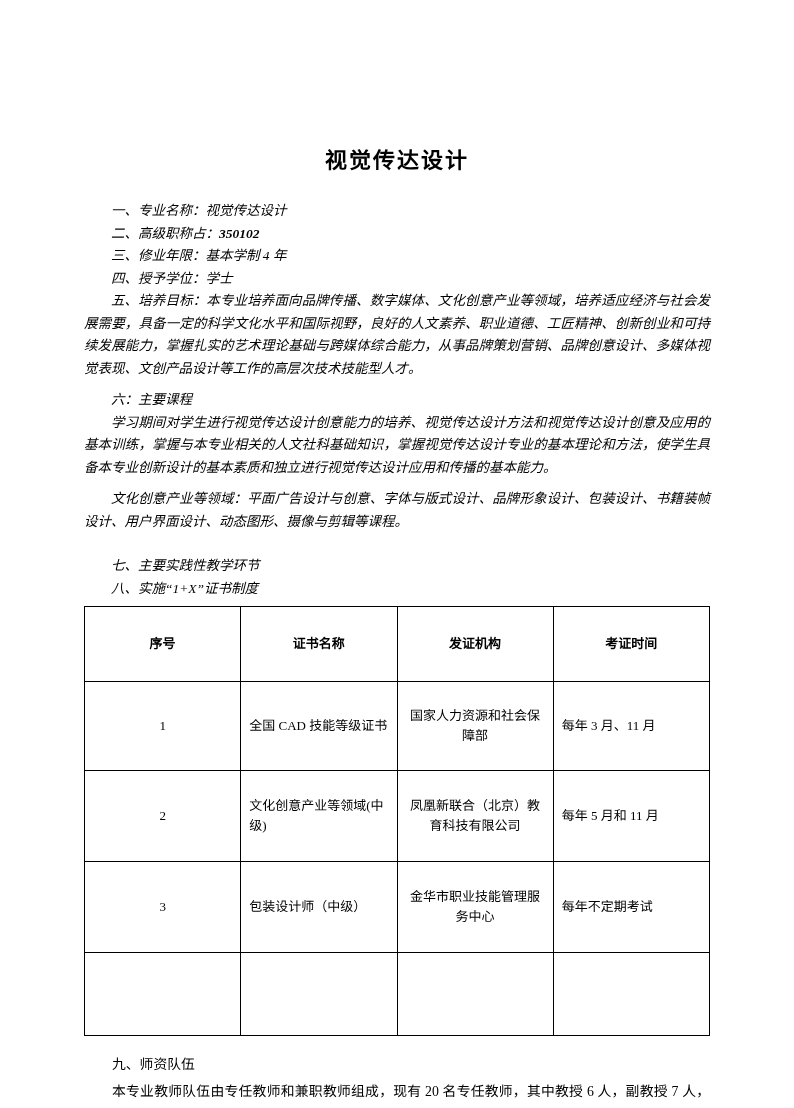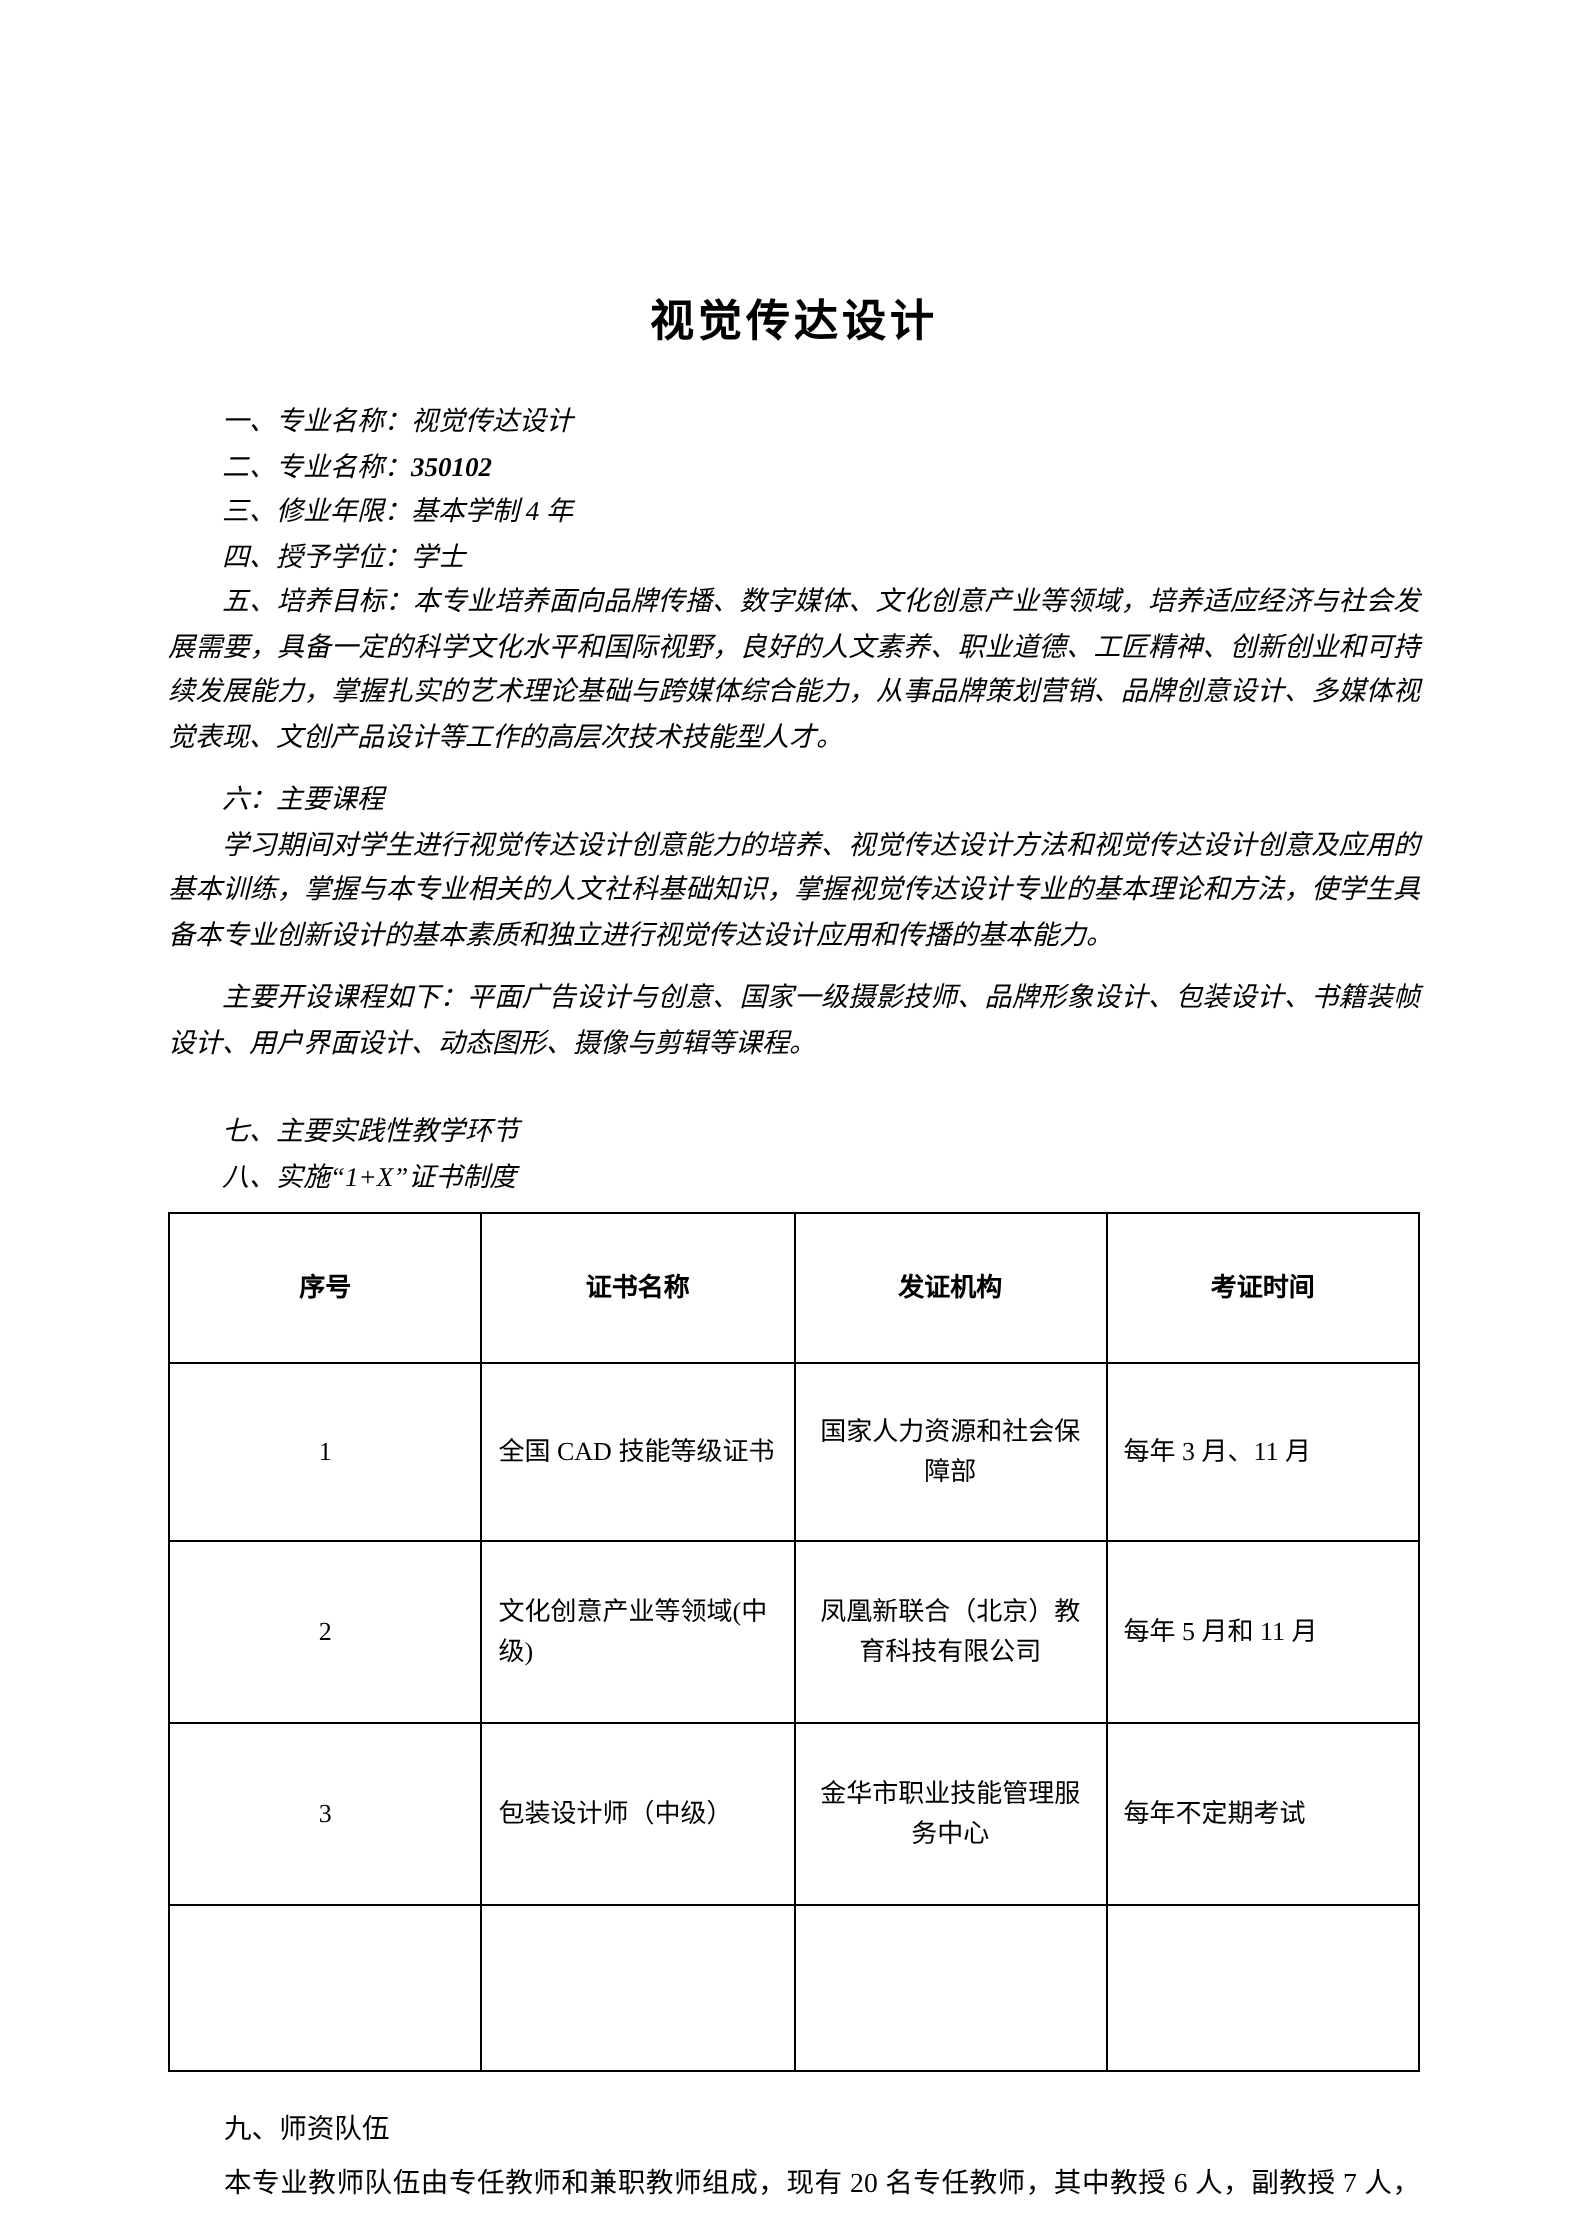--- a/index.html
+++ b/index.html
@@ -106,42 +106,42 @@
 
 <div class="page">
 
   <div class="doc-title">视觉传达设计</div>
 
   <div class="section-block">
     <p class="para indent2">
       <span>一、专业名称：</span><span>视觉传达设计</span>
     </p>
     <p class="para indent2">
-      <span>二、专业名称：</span><span class="bold">350102</span>
+      <span>二、高级职称占：</span><span class="bold">350102</span>
     </p>
     <p class="para indent2">
       <span>三、修业年限：</span><span>基本学制 4 年</span>
     </p>
     <p class="para indent2">
       <span>四、授予学位：</span><span>学士</span>
     </p>
   </div>
 
   <p class="para indent2">
     <span>五、培养目标：</span><span>本专业培养面向品牌传播、数字媒体、文化创意产业等领域，培养适应经济与社会发展需要，具备一定的科学文化水平和国际视野，良好的人文素养、职业道德、工匠精神、创新创业和可持续发展能力，掌握扎实的艺术理论基础与跨媒体综合能力，从事品牌策划营销、品牌创意设计、多媒体视觉表现、文创产品设计等工作的高层次技术技能型人才。</span>
   </p>
 
   <div class="spacer-sm"></div>
 
   <p class="para indent2">六：主要课程</p>
   <p class="para indent2">学习期间对学生进行视觉传达设计创意能力的培养、视觉传达设计方法和视觉传达设计创意及应用的基本训练，掌握与本专业相关的人文社科基础知识，掌握视觉传达设计专业的基本理论和方法，使学生具备本专业创新设计的基本素质和独立进行视觉传达设计应用和传播的基本能力。</p>
 
   <div class="spacer-sm"></div>
 
-  <p class="para indent2">主要开设课程如下：平面广告设计与创意、国家一级摄影技师、品牌形象设计、包装设计、书籍装帧设计、用户界面设计、动态图形、摄像与剪辑等课程。</p>
+  <p class="para indent2">文化创意产业等领域：平面广告设计与创意、字体与版式设计、品牌形象设计、包装设计、书籍装帧设计、用户界面设计、动态图形、摄像与剪辑等课程。</p>
 
   <div class="spacer-lg"></div>
 
   <p class="para indent2">七、主要实践性教学环节</p>
   <p class="para indent2">八、实施“1+X”证书制度</p>
 
   <table class="cert">
     <thead>
       <tr>
         <th class="c-num">序号</th>

